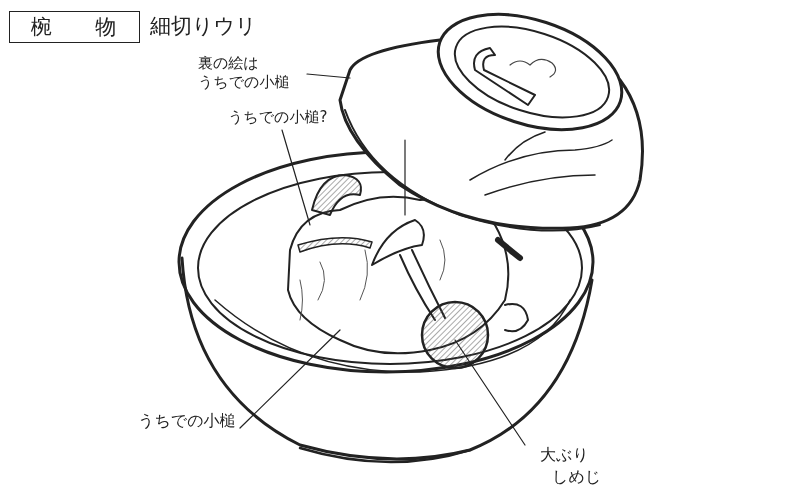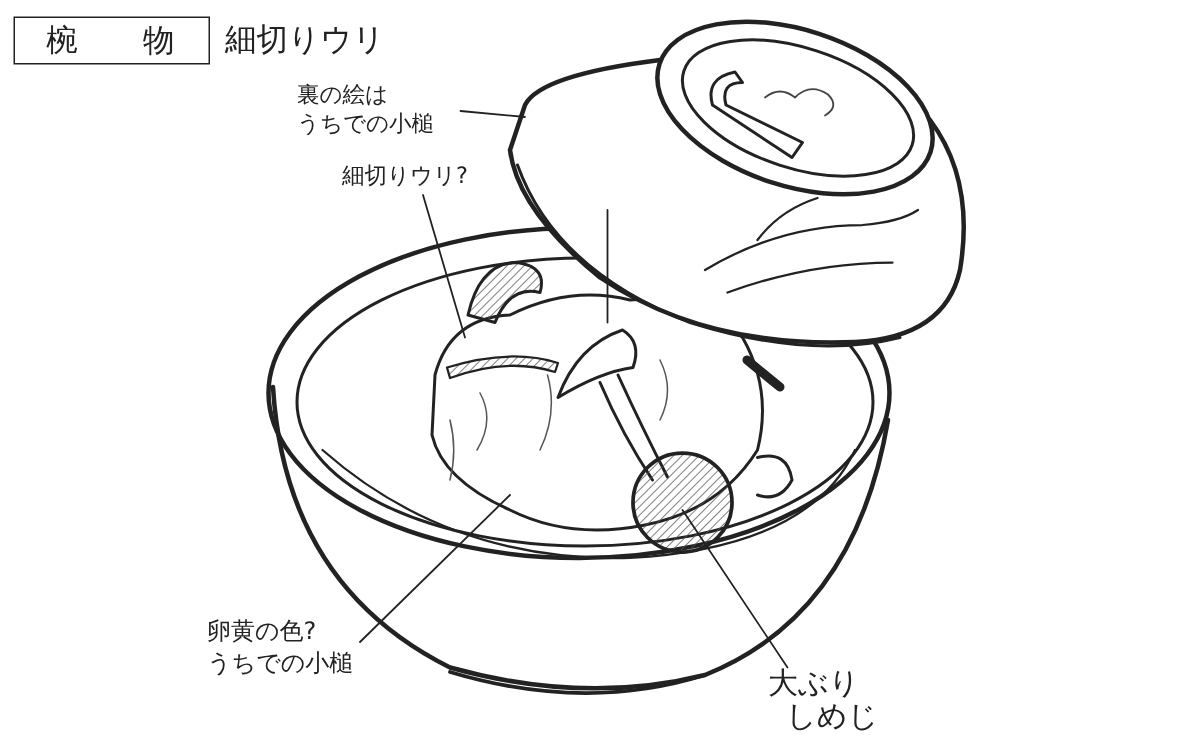--- a/index.html
+++ b/index.html
@@ -19,27 +19,26 @@
 <div class="title-box">
   <span>椀</span>
   <span>物</span>
 </div>
 <div class="subtitle">細切りウリ</div>
 
 <div class="note" style="left:198px;top:54px;">
   <div>裏の絵は</div>
   <div>うちでの小槌</div>
 </div>
-<div class="note" style="left:228px;top:108px;">細切りウリ?</div>
+<div class="note" style="left:228px;top:108px;">うちでの小槌?</div>
 <div class="note" style="left:383px;top:108px;font-size:17px;">スダチ皮</div>
 <div class="note" style="left:138px;top:410px;font-size:16px;line-height:21px;">
-  <div>卵黄の色?</div>
   <div>うちでの小槌</div>
 </div>
-<div class="note" style="left:512px;top:444px;font-size:20px;line-height:22px;">
+<div class="note" style="left:540px;top:444px;font-size:16px;line-height:22px;">
   <div>大ぶり</div>
   <div style="padding-left:12px">しめじ</div>
 </div>
 
 <svg class="art" width="800" height="500" viewBox="0 0 800 500">
   <defs>
     <pattern id="hatch" width="4" height="4" patternUnits="userSpaceOnUse" patternTransform="rotate(45)">
       <line x1="0" y1="0" x2="0" y2="4" stroke="#555" stroke-width="1"></line>
     </pattern>
   </defs>

